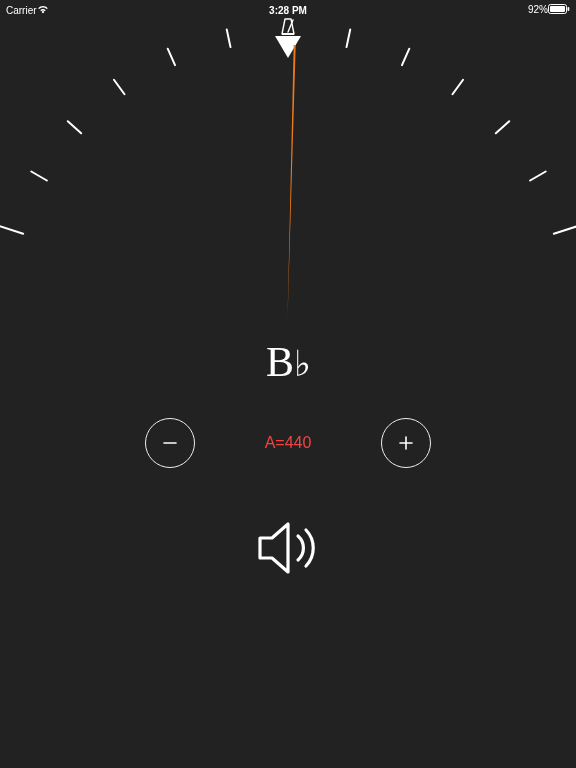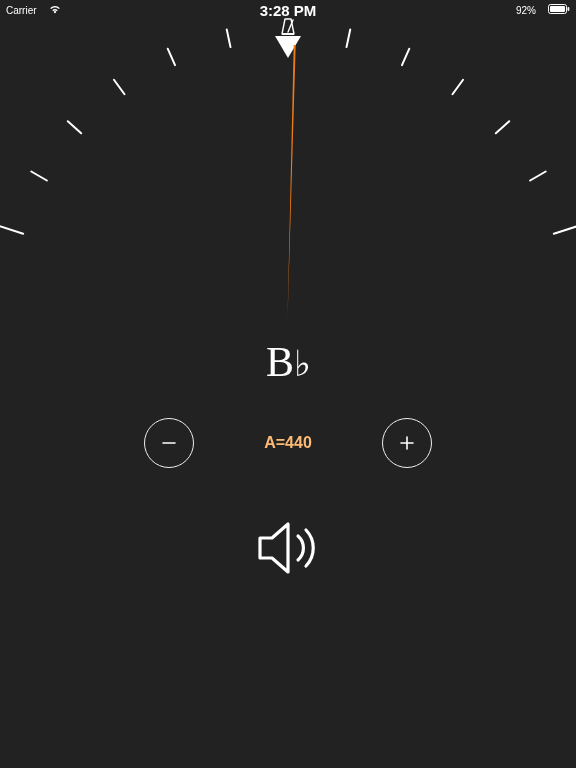--- a/index.html
+++ b/index.html
@@ -8,23 +8,23 @@
     font-family:-apple-system,Helvetica,Arial,sans-serif;
     overflow:hidden;position:relative;
   }
   
   .status-bar{
     position:absolute;top:0;left:0;right:0;height:16px;
     font-size:10px;font-weight:400;color:#fff;
     display:flex;align-items:center;justify-content:space-between;
     padding:2px 6px 0 6px;
   }
-  .status-left,.status-right{display:flex;align-items:flex-end;gap:12px}
+  .status-left,.status-right{display:flex;align-items:flex-start;gap:0}
   .status-center{position:absolute;left:50%;transform:translateX(-50%);
-    font-size:15px;font-weight:600;}
+    font-size:10px;font-weight:600;}
   .wifi-icon,.batt-icon{display:inline-block}
   
   .metronome-icon{
     position:absolute;left:50%;top:18px;transform:translateX(-50%);
   }
   
   .dial{
     position:absolute;left:50%;top:320px;transform:translateX(-50%);
     width:1px;height:1px;
   }
@@ -62,21 +62,21 @@
   .ref-row{
     position:absolute;left:0;right:0;top:418px;
     display:flex;align-items:center;justify-content:center;gap:70px;
   }
   .circle-btn{
     width:48px;height:48px;border:1.5px solid #eee;border-radius:50%;
     display:flex;align-items:center;justify-content:center;
     color:#fff;cursor:pointer;
   }
   .circle-btn svg{display:block}
-  .ref-label{font-size:16px;color:#fdba74;font-weight:700;}
+  .ref-label{font-size:16px;color:#ef4444;font-weight:400;}
   
   .speaker-btn{
     position:absolute;left:50%;top:518px;transform:translateX(-50%);
     cursor:pointer;
   }
 </style>
 </head>
 <body>
 
 <div class="status-bar">

